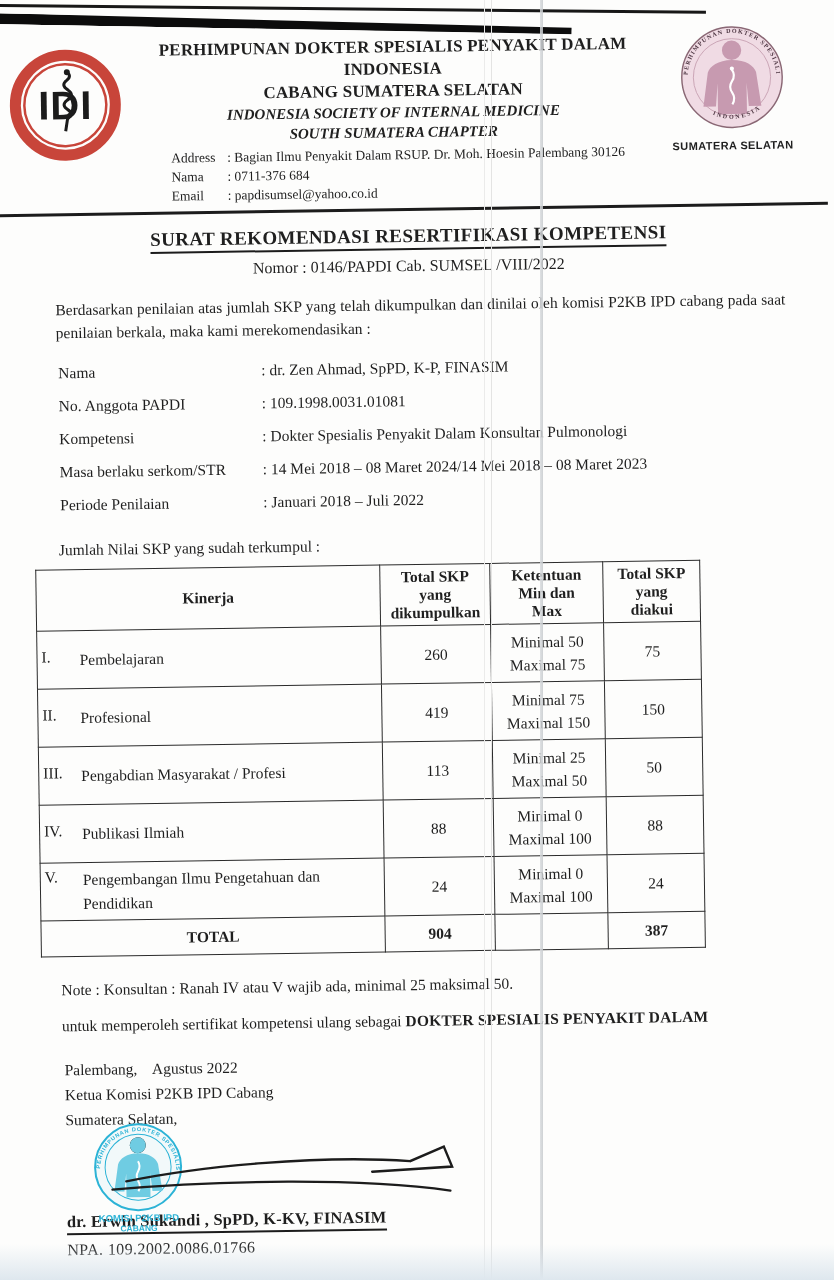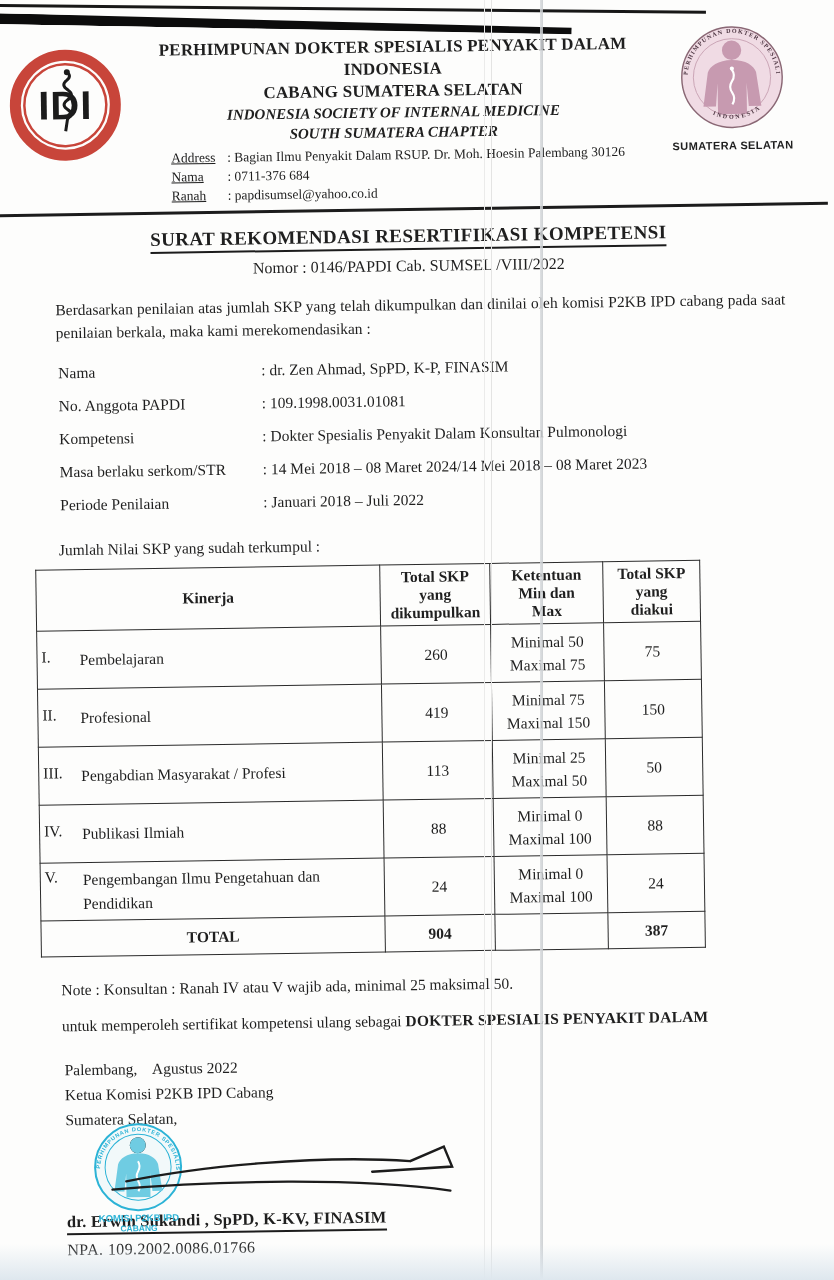--- a/index.html
+++ b/index.html
@@ -15,21 +15,21 @@
 
   .doc{position:absolute;left:0;top:0;width:834px;height:1280px;padding:36px 44px 0 38px;box-sizing:border-box;transform:rotate(-0.85deg);transform-origin:417px 620px;}
 
   
   .letterhead{display:flex;align-items:flex-start;margin:0 -20px 0 -24px;}
   .logo-idi{width:118px;flex:0 0 118px;margin-top:8px;text-align:center;}
   .head-center{flex:1;text-align:center;margin-top:0;}
   .org1,.org2{font-size:17px;font-weight:bold;letter-spacing:.2px;line-height:22px;}
   .org3,.org4{font-size:15px;font-weight:bold;font-style:italic;line-height:20px;}
   .contacts{text-align:left;margin:3px 0 0 46px;font-size:13.5px;line-height:19px;}
-  .contacts .lbl{display:inline-block;width:56px;text-decoration:underline;}
+  .contacts .lbl{display:inline-block;width:56px;}
   .logo-right{width:140px;flex:0 0 140px;text-align:center;margin-top:-10px;}
   .logo-right .caption{font-size:11px;font-weight:bold;font-family:"Liberation Sans",sans-serif;letter-spacing:.4px;margin-top:2px;}
   .head-rule{border:none;border-top:3px solid #1c1c1c;margin:6px -44px 0 -38px;}
 
   
   .title-wrap{text-align:center;margin-top:14px;}
   .title-main{display:inline-block;font-size:19px;font-weight:bold;letter-spacing:.4px;border-bottom:2.5px solid #1c1c1c;padding-bottom:1px;}
   .title-nomor{font-size:16px;margin-top:7px;}
 
   .intro{margin:18px 0 0 22px;width:730px;font-size:15.5px;line-height:23px;text-align:justify;}
@@ -89,21 +89,21 @@
       </div>
 
       <div class="head-center">
         <div class="org1">PERHIMPUNAN DOKTER SPESIALIS PENYAKIT DALAM INDONESIA</div>
         <div class="org2">CABANG SUMATERA SELATAN</div>
         <div class="org3">INDONESIA SOCIETY OF INTERNAL MEDICINE</div>
         <div class="org4">SOUTH SUMATERA CHAPTER</div>
         <div class="contacts">
           <div><span class="lbl">Address</span><span>: Bagian Ilmu Penyakit Dalam RSUP. Dr. Moh. Hoesin Palembang 30126</span></div>
           <div><span class="lbl">Nama</span><span>: 0711-376 684</span></div>
-          <div><span class="lbl">Ranah</span><span>: papdisumsel@yahoo.co.id</span></div>
+          <div><span class="lbl">Email</span><span>: papdisumsel@yahoo.co.id</span></div>
         </div>
       </div>
 
       <div class="logo-right">
         <svg width="116" height="112" viewBox="0 0 120 116">
           <defs>
             <path id="ringTop" d="M14,58 A46,46 0 1 1 106,58"></path>
             <path id="ringBottom" d="M26,86 A46,46 0 0 0 94,86"></path>
           </defs>
           <circle cx="60" cy="58" r="52" fill="#f0dbe4" stroke="#8a6875" stroke-width="1.5"></circle>

